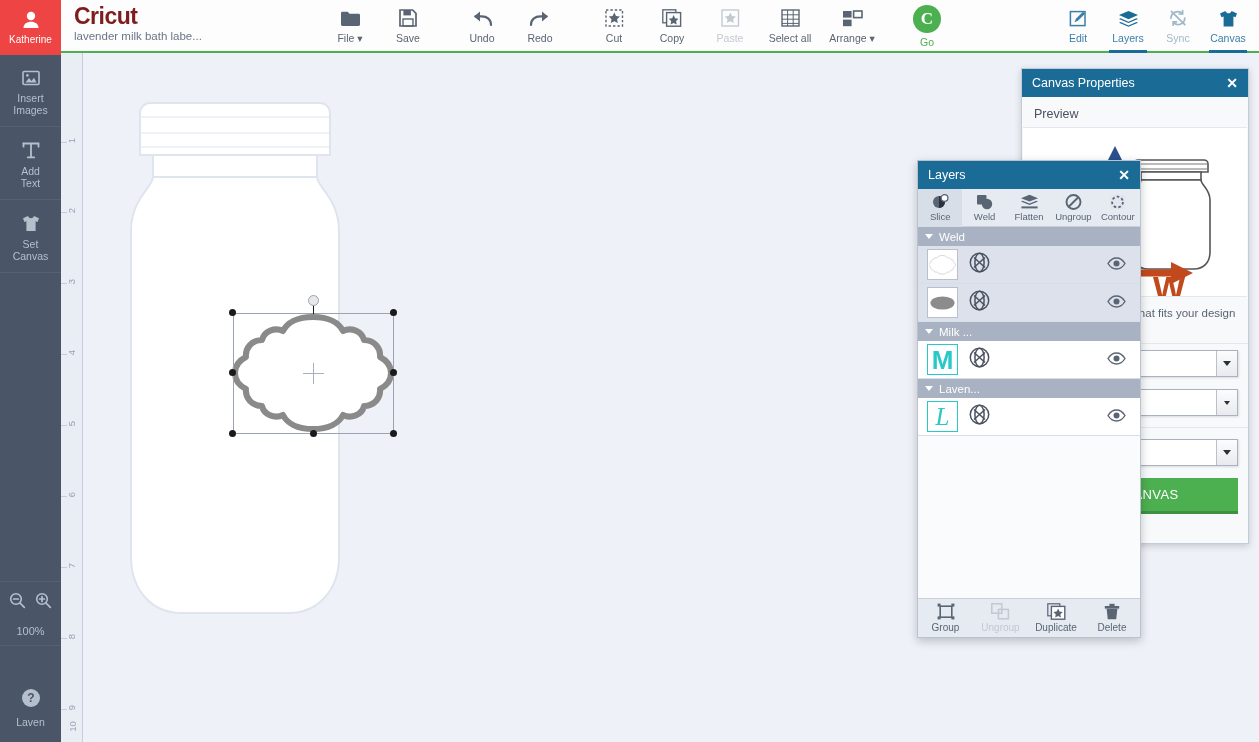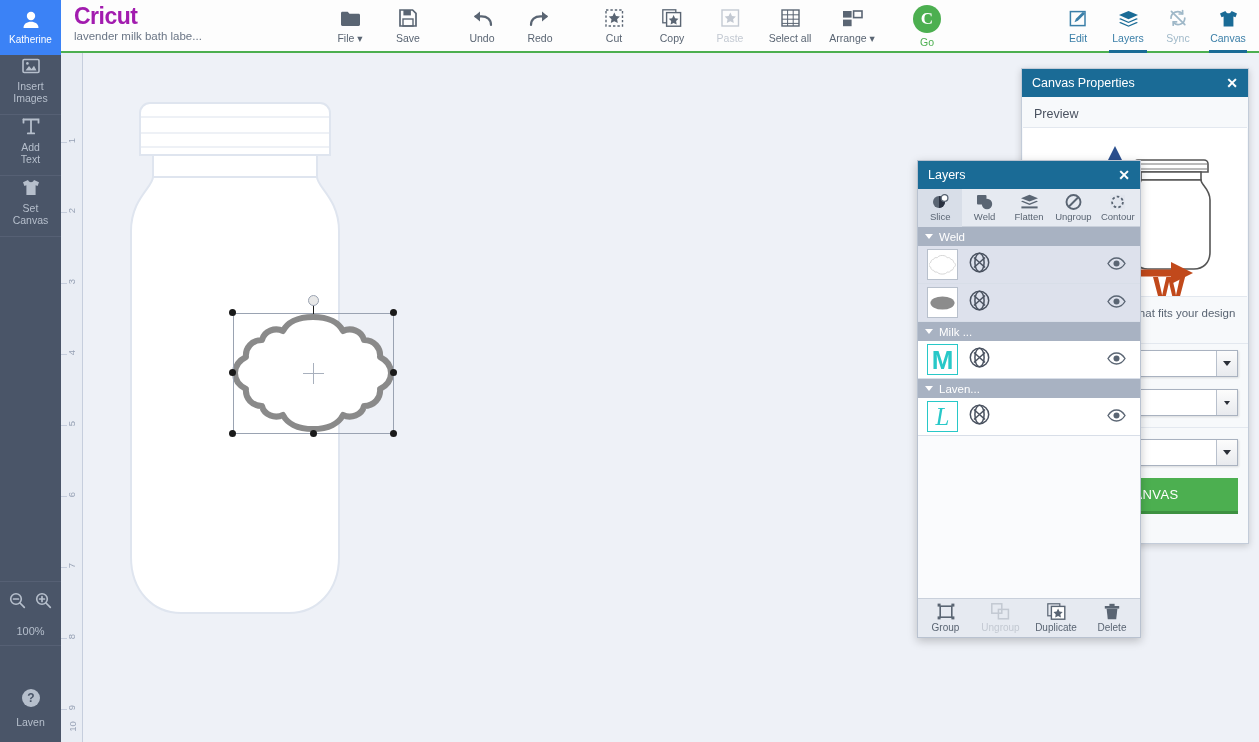--- a/index.html
+++ b/index.html
@@ -12,35 +12,35 @@
   body { position: relative; }
 
   
   #left-rail {
     position: absolute; left: 0; top: 0;
     width: 61px; height: 742px;
     background: #4a5568;
     z-index: 30;
   }
   #user-chip {
-    height: 55px; background: #3b82f6;
+    height: 55px; background: #ef4444;
     display: flex; flex-direction: column;
     align-items: center; justify-content: center;
     color: #fff; cursor: pointer;
   }
   #user-chip .uname {
     font-size: 10px; margin-top: 1px;
     white-space: nowrap;
   }
   .rail-item {
     display: flex; flex-direction: column;
     align-items: center; justify-content: center;
     color: #b6bfcc; font-size: 10.5px;
     line-height: 12px; text-align: center;
-    padding: 3px 0 10px 0; cursor: pointer;
+    padding: 15px 0 10px 0; cursor: pointer;
     border-bottom: 1px solid #566074;
   }
   .rail-item .ricon { margin-bottom: 4px; display:block; }
   #zoom-block {
     position: absolute; bottom: 96px; left: 0; width: 61px;
     border-top: 1px solid #566074; border-bottom: 1px solid #566074;
     padding: 10px 0 8px 0; text-align: center;
   }
   #zoom-btns { display: flex; justify-content: center; gap: 9px; }
   .zbtn { cursor: pointer; }
@@ -55,21 +55,21 @@
   #topbar {
     position: absolute; left: 61px; top: 0;
     width: 1198px; height: 53px;
     background: #fdfdfd; border-bottom: 2px solid #4caf50;
     z-index: 25;
   }
   #brand {
     position: absolute; left: 13px; top: 4px; width: 250px;
   }
   #brand-logo {
-    font-size: 23px; font-weight: bold; color: #a21caf;
+    font-size: 23px; font-weight: bold; color: #7f1d1d;
     letter-spacing: -0.5px; line-height: 24px;
   }
   #project-title {
     font-size: 11.5px; color: #6a7585; margin-top: 2px;
   }
   #tools {
     position: absolute; left: 260px; top: 0;
     height: 53px; display: flex; align-items: center;
   }
   .tool {

